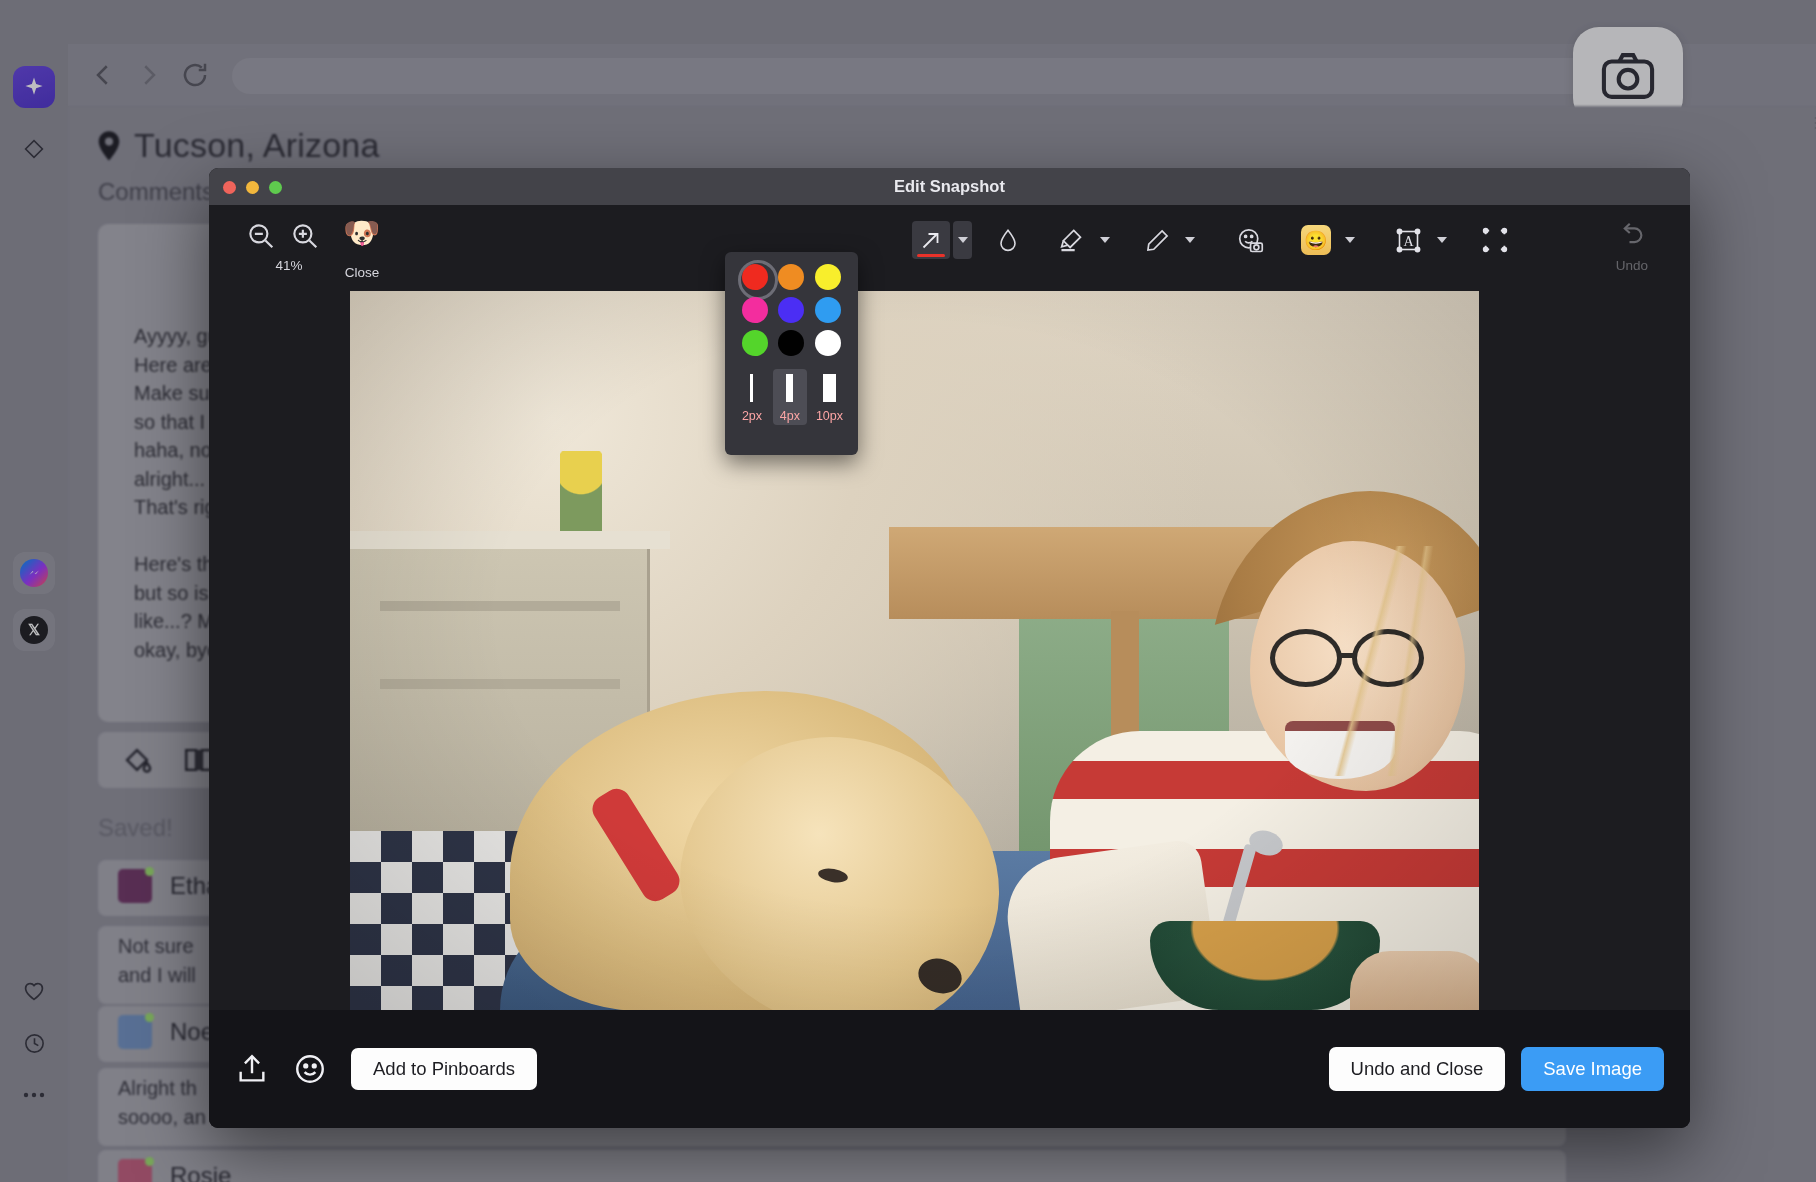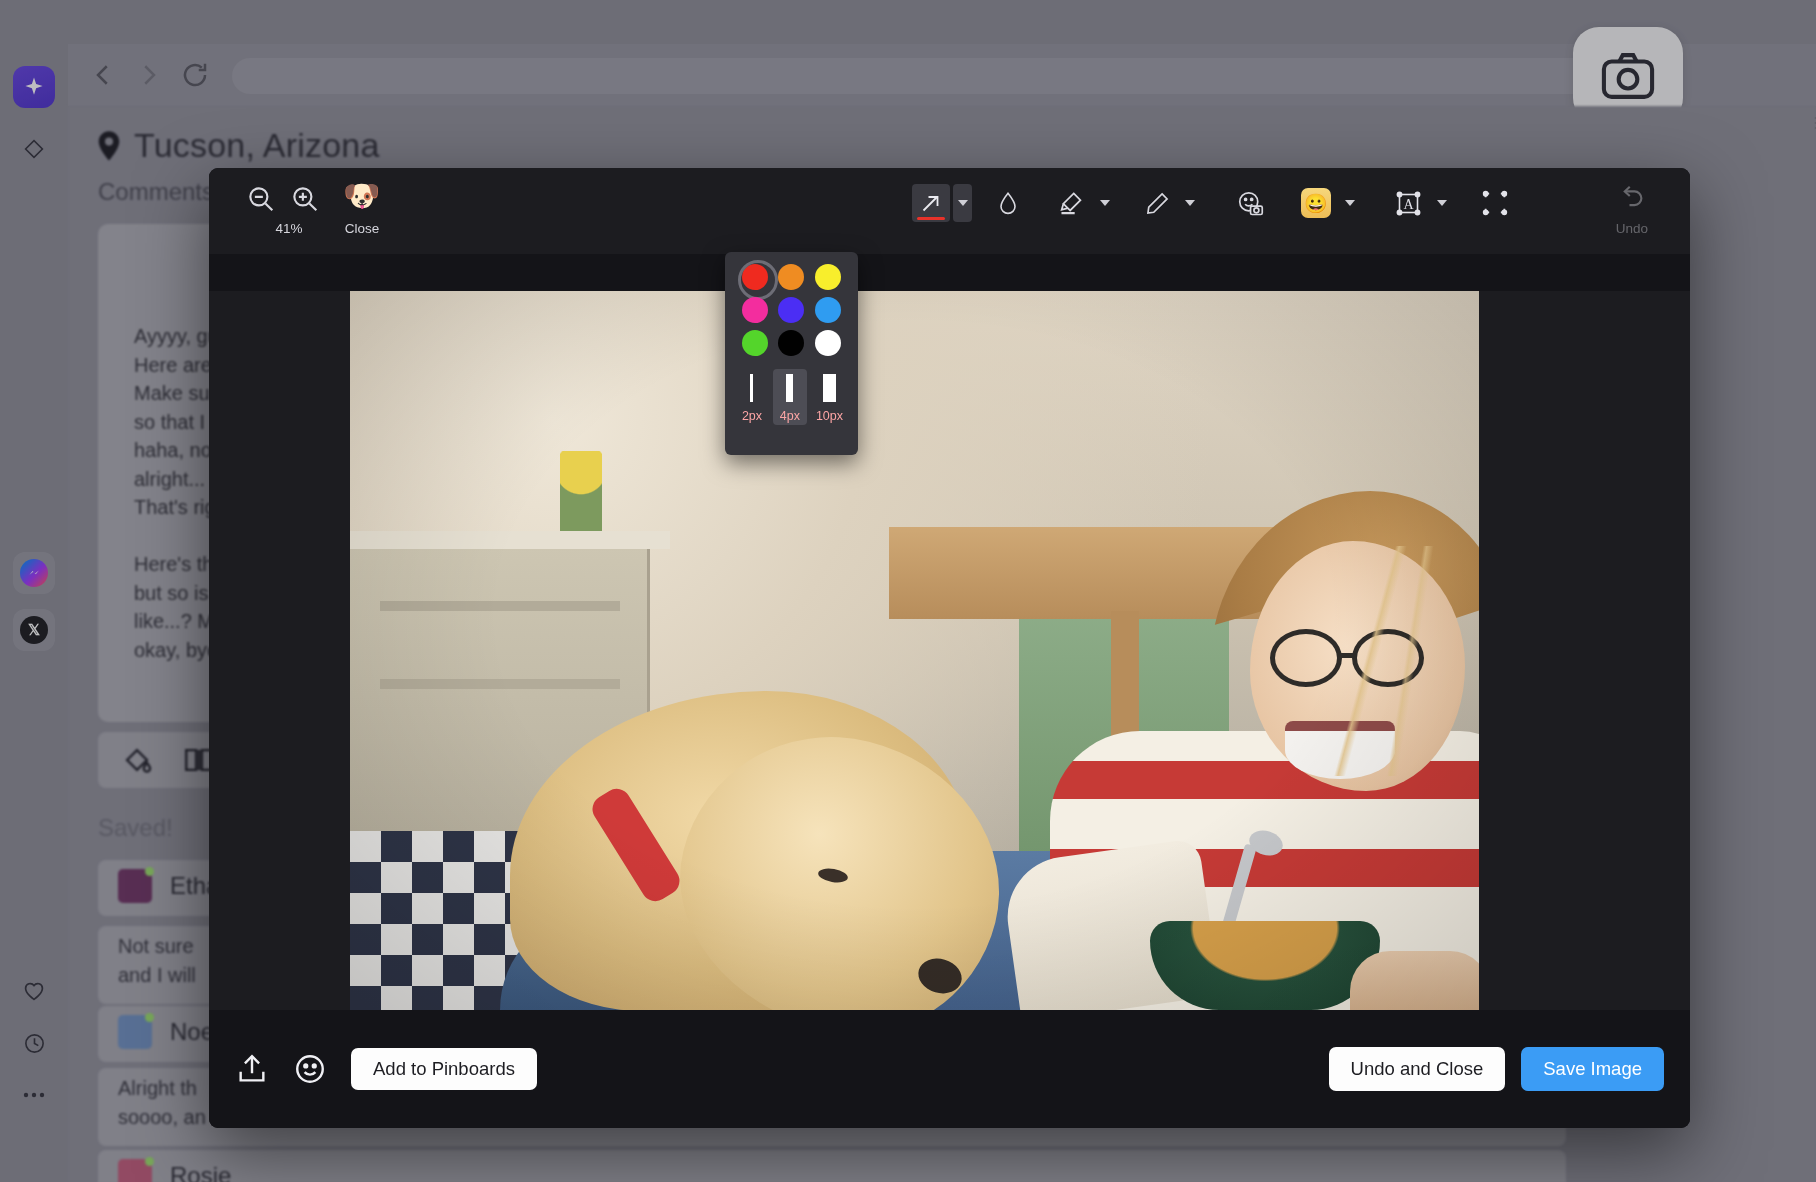--- a/index.html
+++ b/index.html
@@ -213,21 +213,21 @@
 
   .toolbar {
     height: 86px; background: #1c1c20;
     position: relative;
   }
   .tb-item {
     position: absolute; display: flex; flex-direction: column;
     align-items: center; justify-content: flex-start;
     color: #dcdce2;
   }
-  .tb-lbl { font-size: 13.5px; color: #d5d5dc; margin-top: 8px; }
+  .tb-lbl { font-size: 13.5px; color: #d5d5dc; margin-top: 15px; }
   .tool-btn {
     position: absolute; top: 16px;
     width: 38px; height: 38px; border-radius: 4px;
     display: flex; align-items: center; justify-content: center;
   }
   .tool-btn.active { background: #3a3a41; }
   .tool-btn.active::after {
     content: ""; position: absolute; left: 5px; right: 5px; bottom: 2px;
     height: 3px; background: #e8322a; border-radius: 2px;
   }
@@ -557,20 +557,28 @@
         <div class="cmt-name">Rosie</div>
       </div>
     </div>
   </div>
 </div>
 
 <div id="dimmer"></div>
 
 <div id="modal">
 
+  <div class="mod-title">
+    <div class="traffic">
+      <div class="tl tl-r"></div>
+      <div class="tl tl-y"></div>
+      <div class="tl tl-g"></div>
+    </div>
+    <div class="mod-title-text">Edit Snapshot</div>
+  </div>
 
   <div class="toolbar">
 
     <div class="tb-item" style="left:36px; top:15px">
       <svg width="32" height="32" viewBox="0 0 24 24" fill="none" stroke="#d8d8df" stroke-width="1.6">
         <circle cx="10.4" cy="10.4" r="6.4"></circle>
           <line x1="15.3" y1="15.3" x2="20.5" y2="20.5"></line>
         <line x1="7.4" y1="10.4" x2="13.4" y2="10.4"></line>
       </svg>
     </div>

